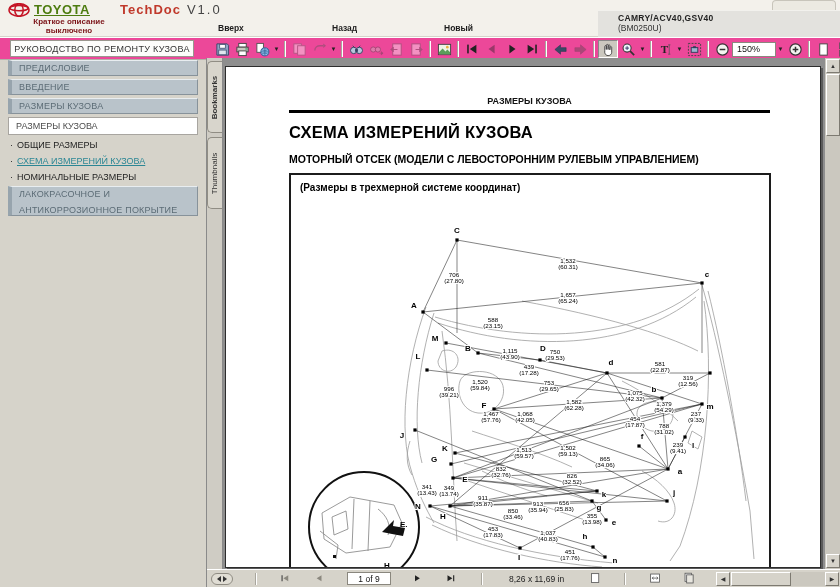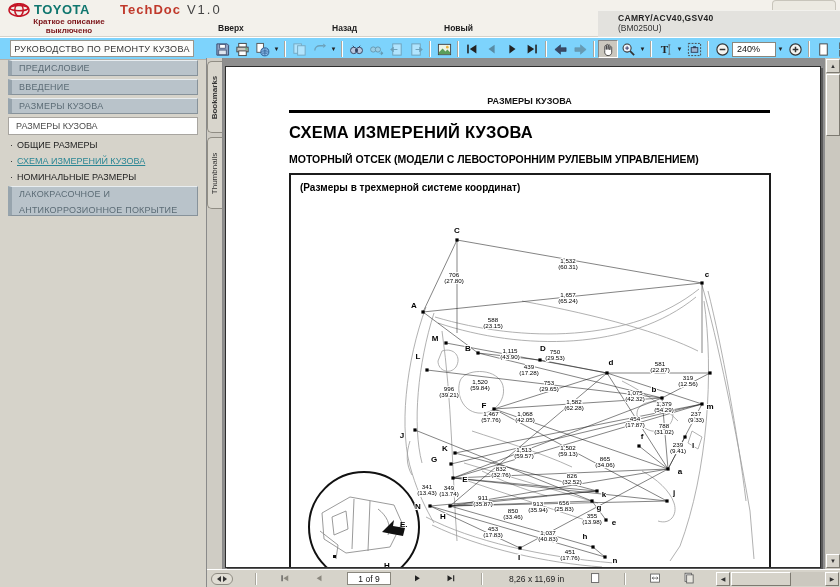--- a/index.html
+++ b/index.html
@@ -3,37 +3,37 @@
 <meta charset="utf-8">
 <style>
   * { margin:0; padding:0; box-sizing:border-box; }
   html,body { width:840px; height:587px; overflow:hidden; background:#d6d3ca;
               font-family:"Liberation Sans", sans-serif; }
   .app { position:relative; width:840px; height:587px; background:#d6d3ca; overflow:hidden; }
 
   
   .hdr { position:absolute; left:0; top:0; width:840px; height:36px; background:#f3f1eb; }
   .brand { position:absolute; left:8px; top:2px; display:flex; align-items:center; gap:4px; }
-  .brand .bword { color:#0f766e; font-weight:bold; font-size:13px; letter-spacing:.5px; }
+  .brand .bword { color:#4d7c0f; font-weight:bold; font-size:13px; letter-spacing:.5px;text-decoration:underline; }
   .apptitle { position:absolute; left:120px; top:2px; font-size:13px; }
   .apptitle .t1 { color:#c0392b; font-weight:bold; letter-spacing:1px; }
   .apptitle .t2 { color:#444; margin-left:6px; letter-spacing:2px; }
   .summary { position:absolute; left:4px; top:17px; width:130px; text-align:center;
              font-size:8px; font-weight:bold; color:#7c1418; line-height:9px; cursor:pointer; }
   .topnav { position:absolute; left:4px; top:23px; width:600px; height:12px; }
   .topnav span { position:absolute; font-size:8.5px; font-weight:bold; color:#1c1c1c; cursor:pointer; }
   .toptab { position:absolute; left:772px; top:0; width:64px; height:10px; background:#eceae2;
             border:1px solid #c8c5bb; border-bottom:none; border-radius:4px 4px 0 0; }
   .vehiclebox { position:absolute; left:598px; top:10px; width:264px; height:27px;
                 background:#e3e2de; border-top:1px solid #f2f1ed; padding:2px 0 0 20px; }
   .vmodel { font-size:8.5px; font-weight:bold; color:#222; letter-spacing:.3px; }
   .vcode  { font-size:8.5px; color:#333; }
 
   
-  .toolbar { position:absolute; left:0; top:37px; width:840px; height:23px; background:#7dd3fc;
+  .toolbar { position:absolute; left:0; top:37px; width:840px; height:23px; background:#ec4899;
              border-top:1px solid #ffffff; border-bottom:1px solid #b3b0a7; }
   .rootbtn { position:absolute; left:10px; top:2px; width:184px; height:17px; background:#fdfdfb;
              border:1px solid #9a978e; font-size:9px; color:#333; display:flex; align-items:center;
              justify-content:center; letter-spacing:.3px; cursor:pointer; white-space:nowrap; }
   .tbicons { position:absolute; left:212px; top:1px; height:20px; display:flex; align-items:center; }
   .tbtn { width:20px; height:18px; display:flex; align-items:center; justify-content:center;
           border:1px solid transparent; cursor:pointer; }
   .tbtn.pressed { border-color:#888 #fff #fff #888; background:#cbc8bf; }
   .tbtn.disabled svg { opacity:.4; filter:grayscale(1); }
   .tbtn svg { display:block; }
@@ -280,21 +280,21 @@
             <rect x="6.5" y="4.5" width="3" height="2" fill="#2e3d58"></rect>
           </svg>
         </span>
         <div class="tbsep"></div>
         <span class="tbtn">
           <svg width="15" height="15" viewBox="0 0 16 16">
             <circle cx="8" cy="8" r="6" fill="#f4f4f0" stroke="#333" stroke-width="1.2"></circle>
             <path d="M5 8h6" stroke="#333" stroke-width="1.6"></path>
           </svg>
         </span>
-        <span class="zoombox">240%</span>
+        <span class="zoombox">150%</span>
         <span class="tbcaret">▼</span>
         <span class="tbtn">
           <svg width="15" height="15" viewBox="0 0 16 16">
             <circle cx="8" cy="8" r="6" fill="#f4f4f0" stroke="#333" stroke-width="1.2"></circle>
             <path d="M5 8h6M8 5v6" stroke="#333" stroke-width="1.6"></path>
           </svg>
         </span>
         <div class="tbsep"></div>
         <span class="tbtn">
           <svg width="15" height="15" viewBox="0 0 16 16">

